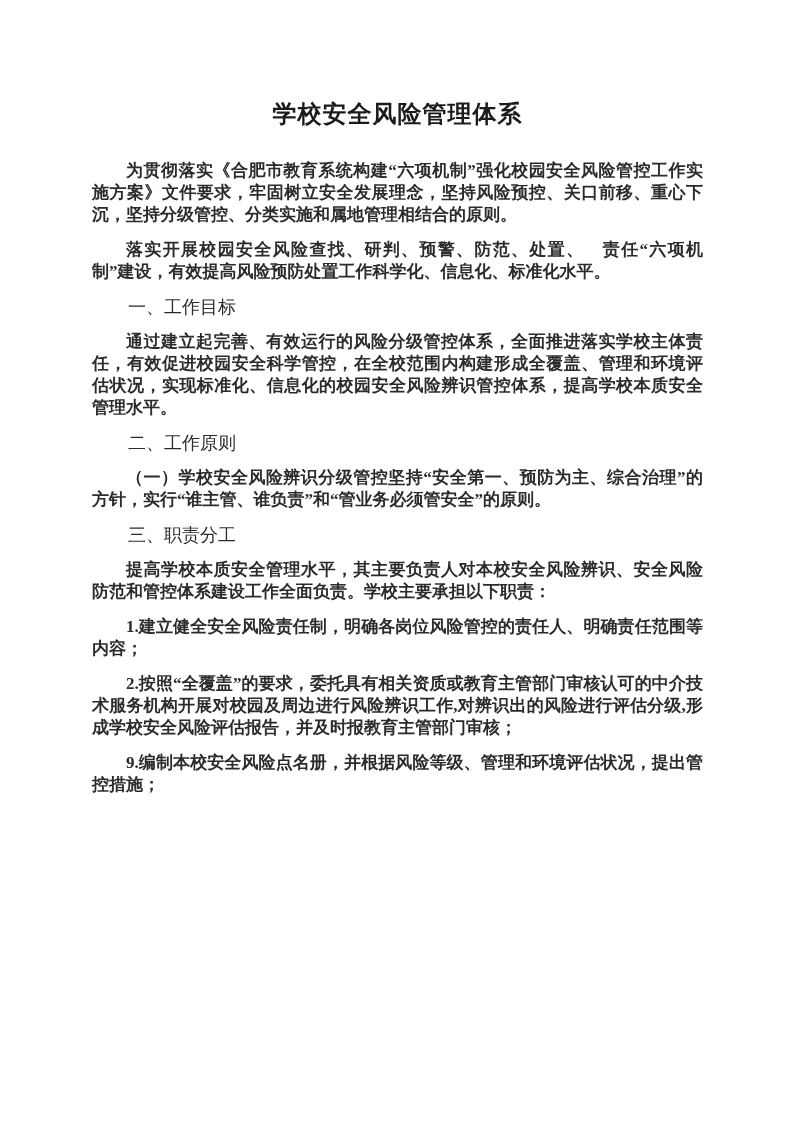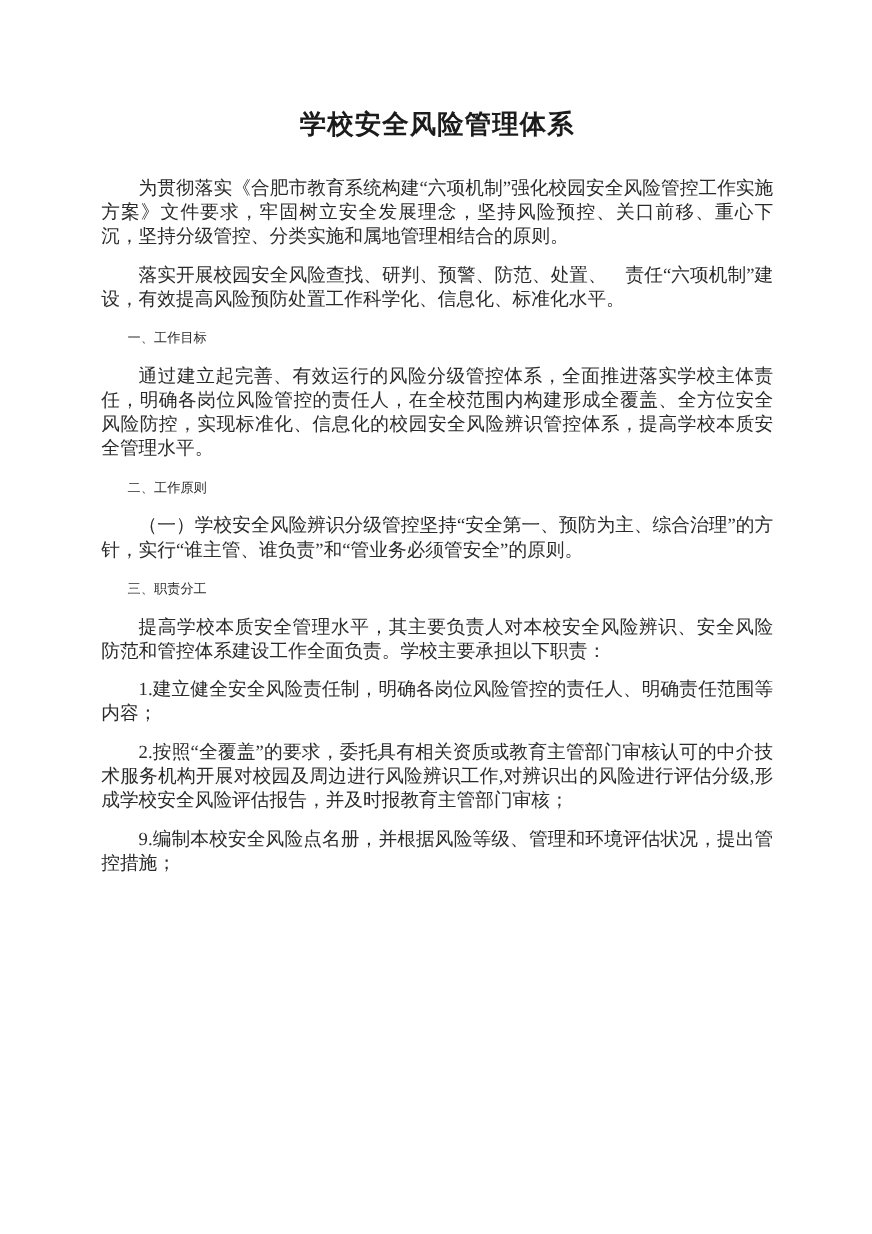--- a/index.html
+++ b/index.html
@@ -24,46 +24,46 @@
     line-height: 30px;
     font-weight: 700;
     text-align: center;
     color: #1b1b1b;
     letter-spacing: 1px;
   }
   .para {
     margin: 0 0 13px 0;
     font-size: 17px;
     line-height: 22px;
-    font-weight: 400;
+    font-weight: 700;
     text-indent: 2em;
     text-align: justify;
     color: #2b2b2b;
   }
   .heading {
     margin: 0 0 13px 0;
-    font-size: 12px;
+    font-size: 18px;
     line-height: 22px;
     font-weight: 400;
     text-indent: 2em;
     text-align: left;
     color: #2b2b2b;
   }
 </style>
 </head>
 <body>
 
 <div class="page">
   <h1 class="doc-title">学校安全风险管理体系</h1>
 
   <p class="para">为贯彻落实《合肥市教育系统构建“六项机制”强化校园安全风险管控工作实施方案》文件要求，牢固树立安全发展理念，坚持风险预控、关口前移、重心下沉，坚持分级管控、分类实施和属地管理相结合的原则。</p>
   <p class="para">落实开展校园安全风险查找、研判、预警、防范、处置、　责任“六项机制”建设，有效提高风险预防处置工作科学化、信息化、标准化水平。</p>
 
   <h2 class="heading">一、工作目标</h2>
-  <p class="para">通过建立起完善、有效运行的风险分级管控体系，全面推进落实学校主体责任，明确各岗位风险管控的责任人，在全校范围内构建形成全覆盖、全方位安全风险防控，实现标准化、信息化的校园安全风险辨识管控体系，提高学校本质安全管理水平。</p>
+  <p class="para">通过建立起完善、有效运行的风险分级管控体系，全面推进落实学校主体责任，有效促进校园安全科学管控，在全校范围内构建形成全覆盖、管理和环境评估状况，实现标准化、信息化的校园安全风险辨识管控体系，提高学校本质安全管理水平。</p>
 
   <h2 class="heading">二、工作原则</h2>
   <p class="para">（一）学校安全风险辨识分级管控坚持“安全第一、预防为主、综合治理”的方针，实行“谁主管、谁负责”和“管业务必须管安全”的原则。</p>
 
   <h2 class="heading">三、职责分工</h2>
   <p class="para">提高学校本质安全管理水平，其主要负责人对本校安全风险辨识、安全风险防范和管控体系建设工作全面负责。学校主要承担以下职责：</p>
   <p class="para">1.建立健全安全风险责任制，明确各岗位风险管控的责任人、明确责任范围等内容；</p>
   <p class="para">2.按照“全覆盖”的要求，委托具有相关资质或教育主管部门审核认可的中介技术服务机构开展对校园及周边进行风险辨识工作,对辨识出的风险进行评估分级,形成学校安全风险评估报告，并及时报教育主管部门审核；</p>
   <p class="para">9.编制本校安全风险点名册，并根据风险等级、管理和环境评估状况，提出管控措施；</p>
 </div>

